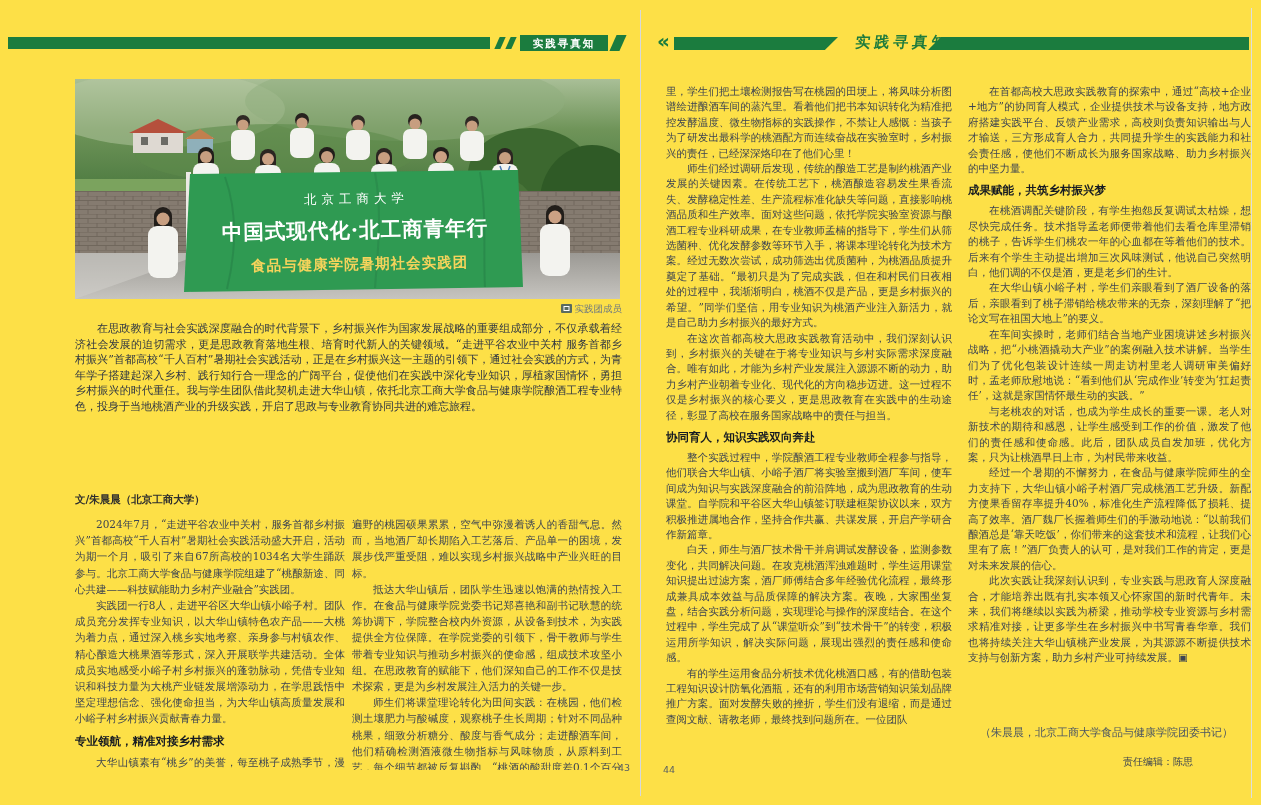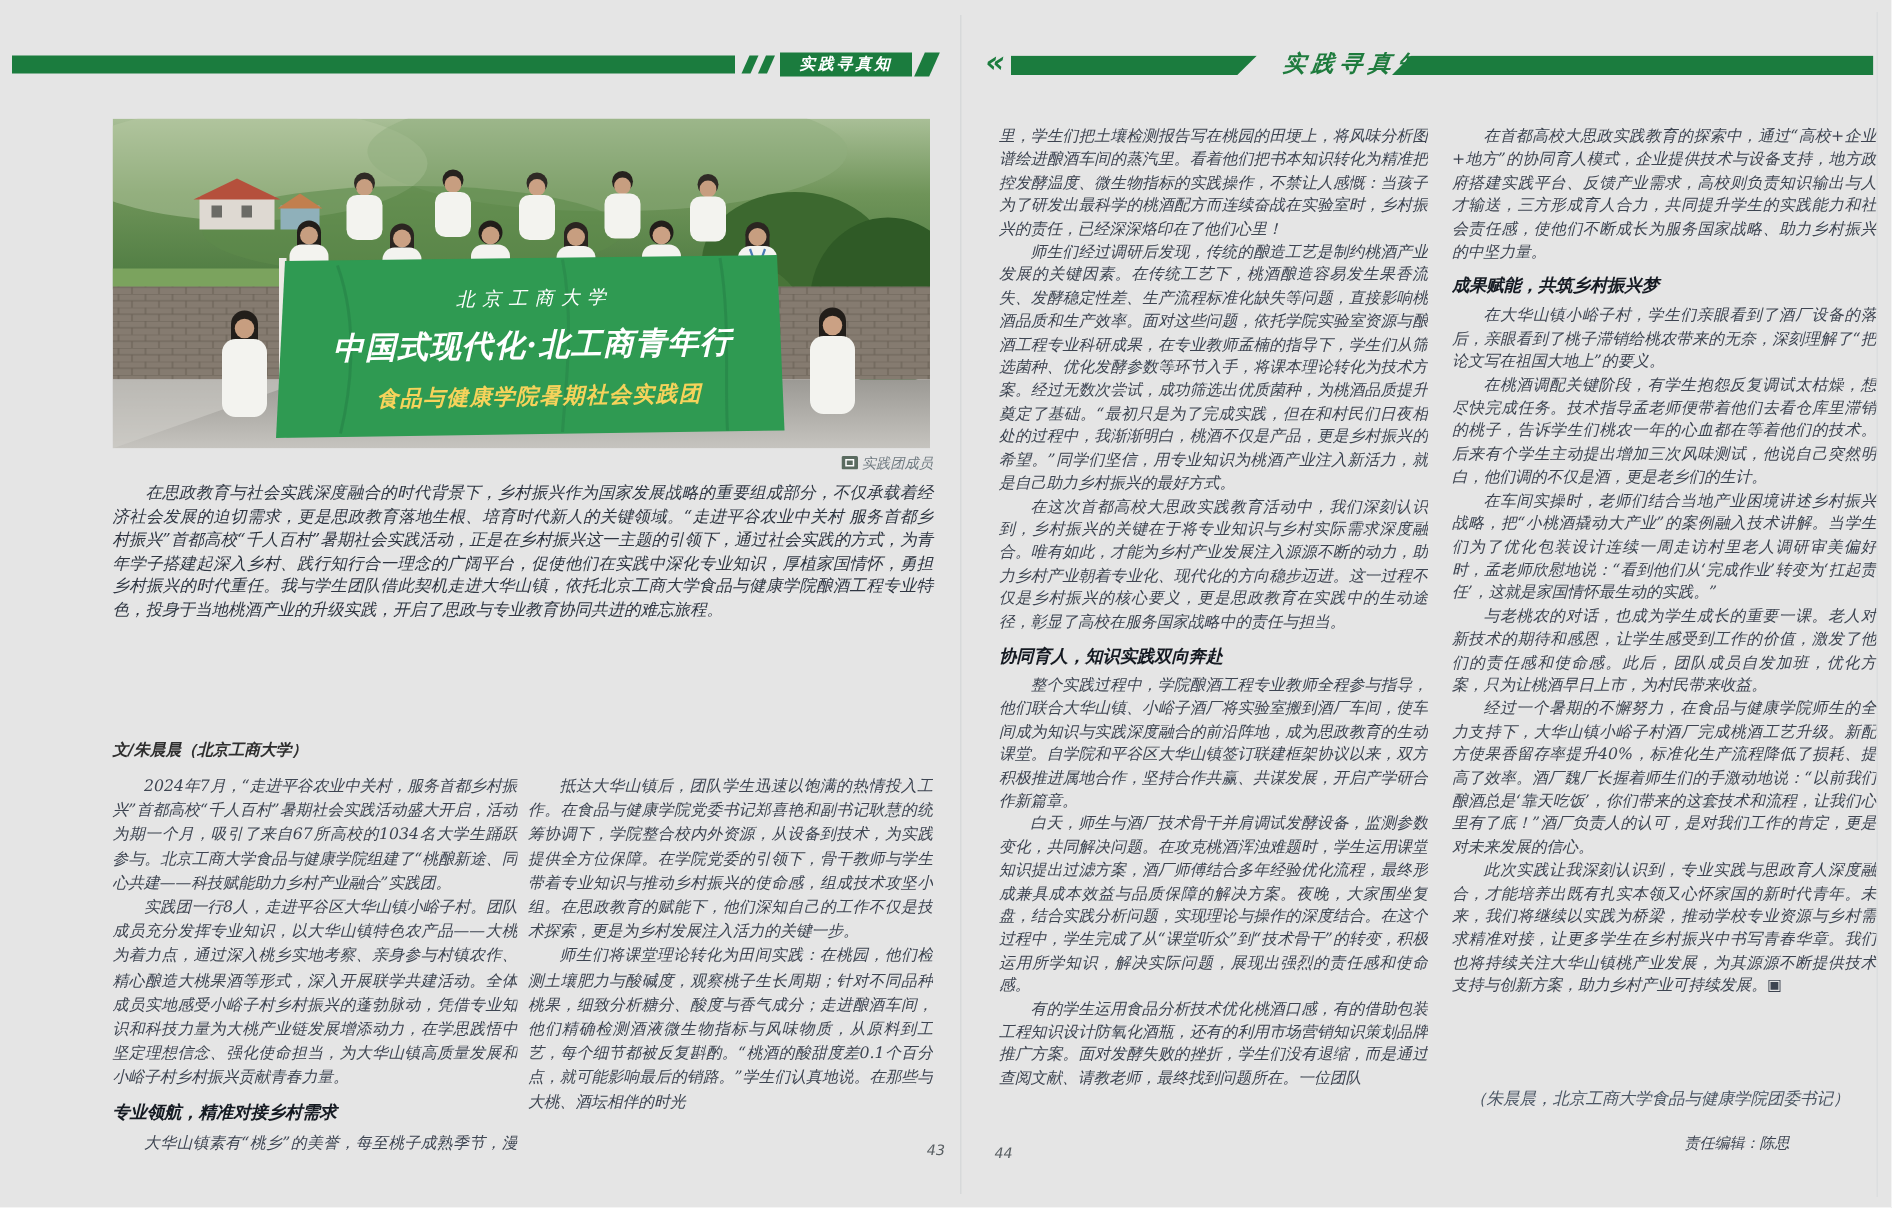--- a/index.html
+++ b/index.html
@@ -1,19 +1,19 @@
 <!DOCTYPE html>
 <html><head>
 <meta charset="utf-8">
 <style>
   * { margin:0; padding:0; box-sizing:border-box; }
   html,body { background:#ffffff; }
   #canvas {
-    position:relative; width:1261px; height:805px; background:#e5e5e5;
-    font-family:"DejaVu Serif","Liberation Serif",serif; overflow:hidden;font-style:italic;
+    position:relative; width:1261px; height:805px; background:#fde047;
+    font-family:"DejaVu Serif","Liberation Serif",serif; overflow:hidden;
   }
   .page { position:absolute; top:0; height:805px; }
   .page-l { left:0; width:641px; }
   .page-r { left:641px; width:620px; }
   .divider { position:absolute; left:640px; top:10px; width:1px; height:786px; background:#d7d9da; }
   .edge    { position:absolute; left:1251px; top:8px; width:1px; height:790px; background:#dcdedf; }
 
   
   .bar-main { position:absolute; left:8px; top:37px; width:482px; height:12px; background:var(--green); }
   .slash { position:absolute; top:37px; width:6px; height:12px; background:var(--green); transform:skewX(-24deg); }
@@ -233,20 +233,21 @@
     <div class="byline">文/朱晨晨（北京工商大学）</div>
 
     <div class="col col-l1">
       <p>2024年7月，“走进平谷农业中关村，服务首都乡村振兴”首都高校“千人百村”暑期社会实践活动盛大开启，活动为期一个月，吸引了来自67所高校的1034名大学生踊跃参与。北京工商大学食品与健康学院组建了“桃酿新途、同心共建——科技赋能助力乡村产业融合”实践团。</p>
       <p>实践团一行8人，走进平谷区大华山镇小峪子村。团队成员充分发挥专业知识，以大华山镇特色农产品——大桃为着力点，通过深入桃乡实地考察、亲身参与村镇农作、精心酿造大桃果酒等形式，深入开展联学共建活动。全体成员实地感受小峪子村乡村振兴的蓬勃脉动，凭借专业知识和科技力量为大桃产业链发展增添动力，在学思践悟中坚定理想信念、强化使命担当，为大华山镇高质量发展和小峪子村乡村振兴贡献青春力量。</p>
       <h3 class="subhead">专业领航，精准对接乡村需求</h3>
       <p>大华山镇素有“桃乡”的美誉，每至桃子成熟季节，漫山</p>
     </div>
 
     <div class="col col-l2">
+      <p class="cont">遍野的桃园硕果累累，空气中弥漫着诱人的香甜气息。然而，当地酒厂却长期陷入工艺落后、产品单一的困境，发展步伐严重受阻，难以实现乡村振兴战略中产业兴旺的目标。</p>
       <p>抵达大华山镇后，团队学生迅速以饱满的热情投入工作。在食品与健康学院党委书记郑喜艳和副书记耿慧的统筹协调下，学院整合校内外资源，从设备到技术，为实践提供全方位保障。在学院党委的引领下，骨干教师与学生带着专业知识与推动乡村振兴的使命感，组成技术攻坚小组。在思政教育的赋能下，他们深知自己的工作不仅是技术探索，更是为乡村发展注入活力的关键一步。</p>
       <p>师生们将课堂理论转化为田间实践：在桃园，他们检测土壤肥力与酸碱度，观察桃子生长周期；针对不同品种桃果，细致分析糖分、酸度与香气成分；走进酿酒车间，他们精确检测酒液微生物指标与风味物质，从原料到工艺，每个细节都被反复斟酌。“桃酒的酸甜度差0.1个百分点，就可能影响最后的销路。”学生们认真地说。在那些与大桃、酒坛相伴的时光</p>
     </div>
 
     <div class="pnum pnum-l">43</div>
   </section>
 
   <div class="divider"></div>
 
   <section class="page page-r">
@@ -264,22 +265,22 @@
       <p>在这次首都高校大思政实践教育活动中，我们深刻认识到，乡村振兴的关键在于将专业知识与乡村实际需求深度融合。唯有如此，才能为乡村产业发展注入源源不断的动力，助力乡村产业朝着专业化、现代化的方向稳步迈进。这一过程不仅是乡村振兴的核心要义，更是思政教育在实践中的生动途径，彰显了高校在服务国家战略中的责任与担当。</p>
       <h3 class="subhead">协同育人，知识实践双向奔赴</h3>
       <p>整个实践过程中，学院酿酒工程专业教师全程参与指导，他们联合大华山镇、小峪子酒厂将实验室搬到酒厂车间，使车间成为知识与实践深度融合的前沿阵地，成为思政教育的生动课堂。自学院和平谷区大华山镇签订联建框架协议以来，双方积极推进属地合作，坚持合作共赢、共谋发展，开启产学研合作新篇章。</p>
       <p>白天，师生与酒厂技术骨干并肩调试发酵设备，监测参数变化，共同解决问题。在攻克桃酒浑浊难题时，学生运用课堂知识提出过滤方案，酒厂师傅结合多年经验优化流程，最终形成兼具成本效益与品质保障的解决方案。夜晚，大家围坐复盘，结合实践分析问题，实现理论与操作的深度结合。在这个过程中，学生完成了从“课堂听众”到“技术骨干”的转变，积极运用所学知识，解决实际问题，展现出强烈的责任感和使命感。</p>
       <p>有的学生运用食品分析技术优化桃酒口感，有的借助包装工程知识设计防氧化酒瓶，还有的利用市场营销知识策划品牌推广方案。面对发酵失败的挫折，学生们没有退缩，而是通过查阅文献、请教老师，最终找到问题所在。一位团队</p>
     </div>
 
     <div class="col col-r2">
       <p>在首都高校大思政实践教育的探索中，通过“高校+企业+地方”的协同育人模式，企业提供技术与设备支持，地方政府搭建实践平台、反馈产业需求，高校则负责知识输出与人才输送，三方形成育人合力，共同提升学生的实践能力和社会责任感，使他们不断成长为服务国家战略、助力乡村振兴的中坚力量。</p>
       <h3 class="subhead">成果赋能，共筑乡村振兴梦</h3>
+      <p>在桃酒调配关键阶段，有学生抱怨反复调试太枯燥，想尽快完成任务。技术指导孟老师便带着他们去看仓库里滞销的桃子，告诉学生们桃农一年的心血都在等着他们的技术。后来有个学生主动提出增加三次风味测试，他说自己突然明白，他们调的不仅是酒，更是老乡们的生计。</p>
       <p>在大华山镇小峪子村，学生们亲眼看到了酒厂设备的落后，亲眼看到了桃子滞销给桃农带来的无奈，深刻理解了“把论文写在祖国大地上”的要义。</p>
-      <p>在桃酒调配关键阶段，有学生抱怨反复调试太枯燥，想尽快完成任务。技术指导孟老师便带着他们去看仓库里滞销的桃子，告诉学生们桃农一年的心血都在等着他们的技术。后来有个学生主动提出增加三次风味测试，他说自己突然明白，他们调的不仅是酒，更是老乡们的生计。</p>
       <p>在车间实操时，老师们结合当地产业困境讲述乡村振兴战略，把“小桃酒撬动大产业”的案例融入技术讲解。当学生们为了优化包装设计连续一周走访村里老人调研审美偏好时，孟老师欣慰地说：“看到他们从‘完成作业’转变为‘扛起责任’，这就是家国情怀最生动的实践。”</p>
       <p>与老桃农的对话，也成为学生成长的重要一课。老人对新技术的期待和感恩，让学生感受到工作的价值，激发了他们的责任感和使命感。此后，团队成员自发加班，优化方案，只为让桃酒早日上市，为村民带来收益。</p>
       <p>经过一个暑期的不懈努力，在食品与健康学院师生的全力支持下，大华山镇小峪子村酒厂完成桃酒工艺升级。新配方使果香留存率提升40%，标准化生产流程降低了损耗、提高了效率。酒厂魏厂长握着师生们的手激动地说：“以前我们酿酒总是‘靠天吃饭’，你们带来的这套技术和流程，让我们心里有了底！”酒厂负责人的认可，是对我们工作的肯定，更是对未来发展的信心。</p>
       <p>此次实践让我深刻认识到，专业实践与思政育人深度融合，才能培养出既有扎实本领又心怀家国的新时代青年。未来，我们将继续以实践为桥梁，推动学校专业资源与乡村需求精准对接，让更多学生在乡村振兴中书写青春华章。我们也将持续关注大华山镇桃产业发展，为其源源不断提供技术支持与创新方案，助力乡村产业可持续发展。▣</p>
     </div>
 
     <div class="note">（朱晨晨，北京工商大学食品与健康学院团委书记）</div>
     <div class="editor">责任编辑：陈思</div>
     <div class="pnum pnum-r">44</div>
   </section>

